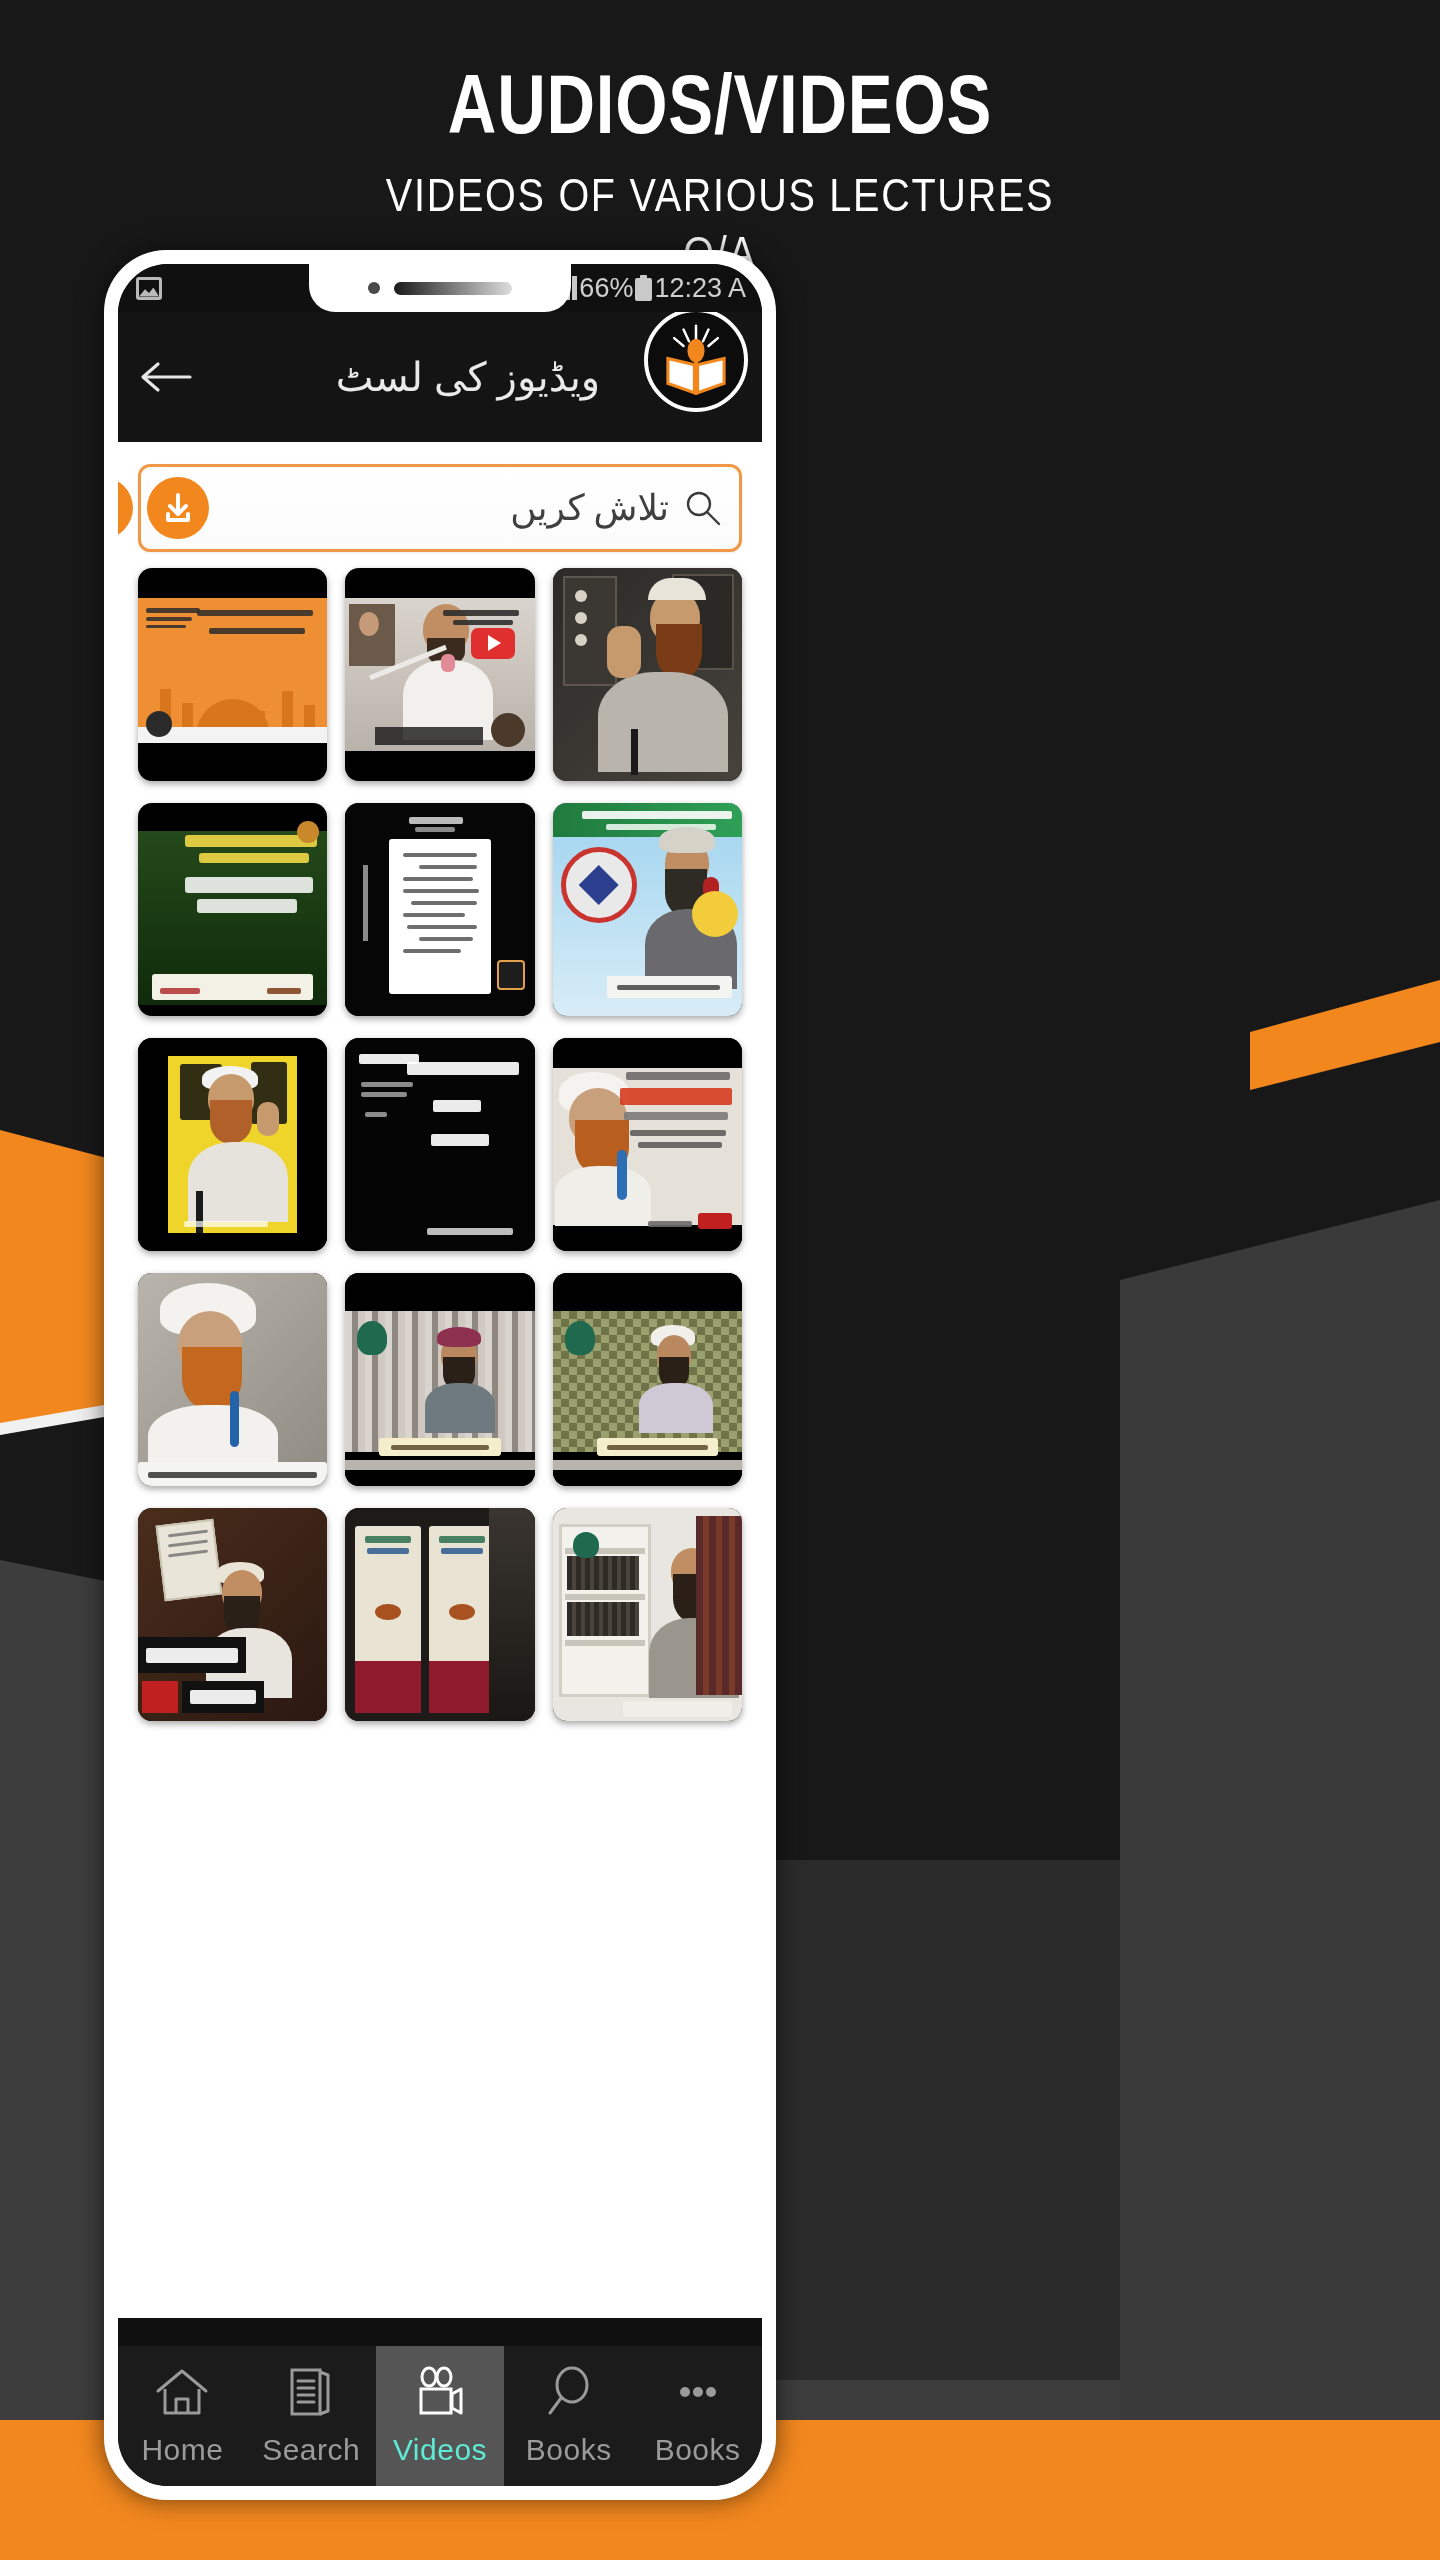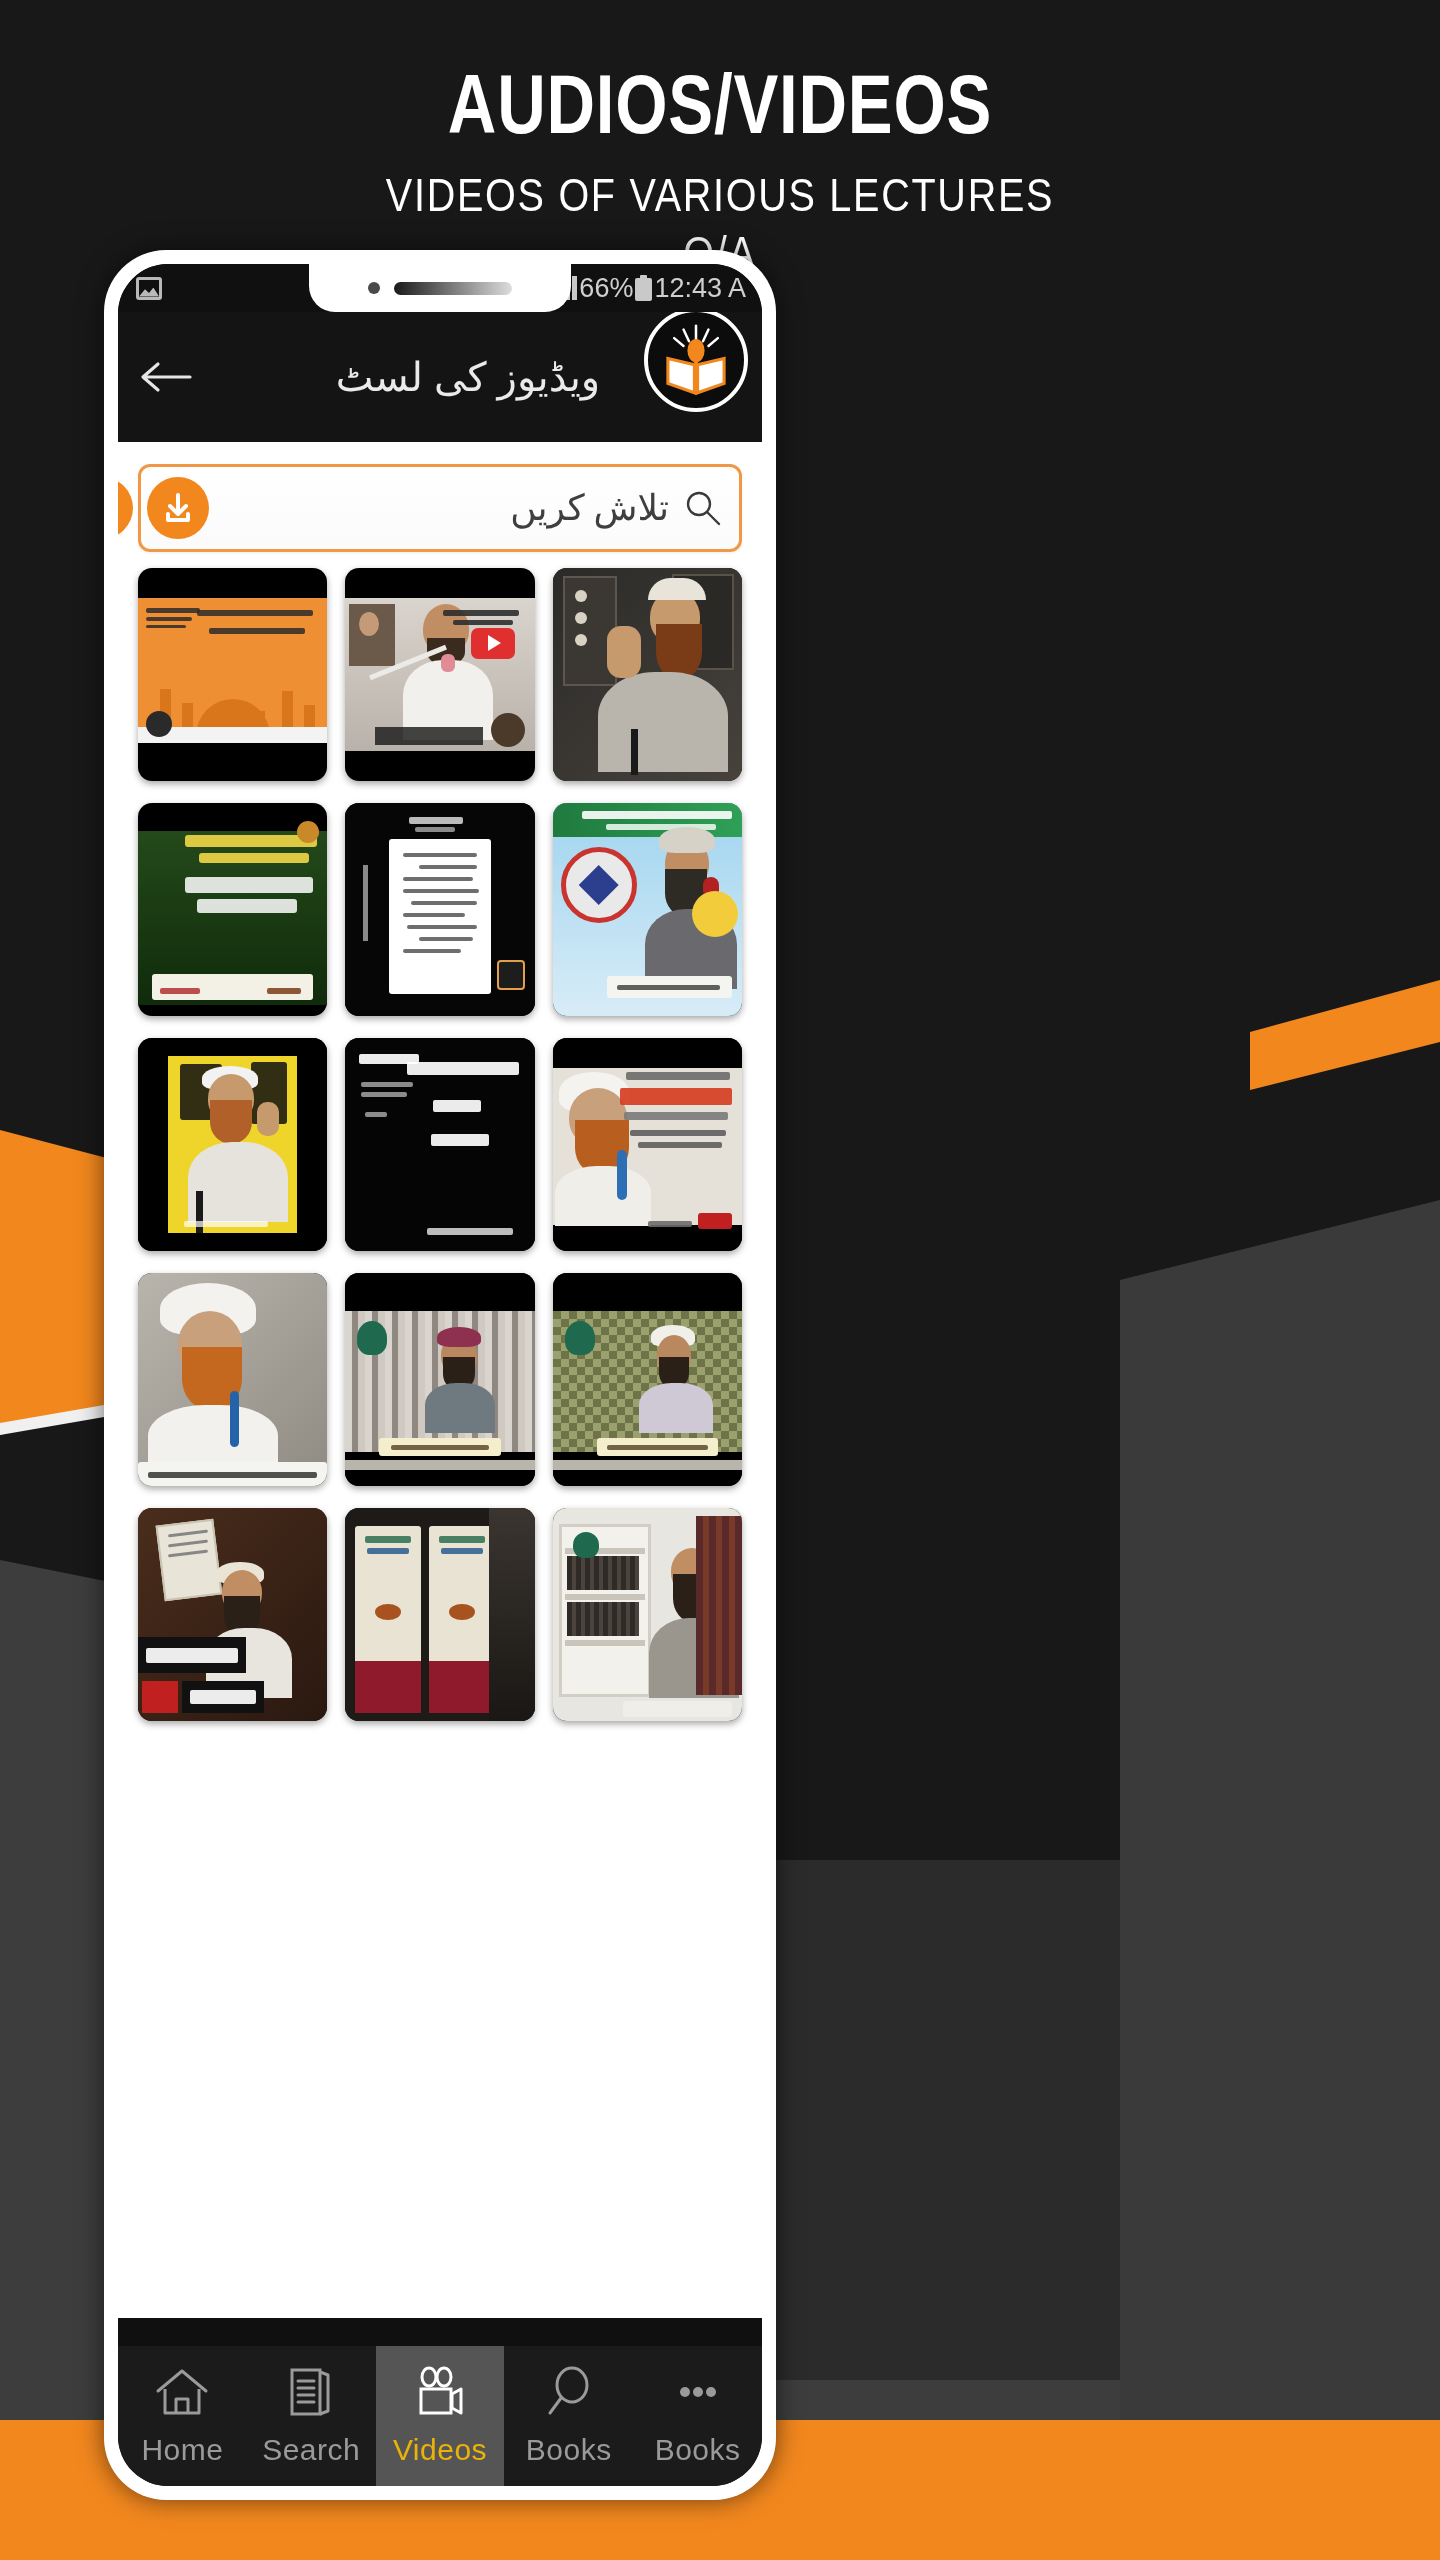--- a/index.html
+++ b/index.html
@@ -226,21 +226,21 @@
 
   
   .bottom-nav {
     position:absolute; bottom:0; left:0; right:0; height:140px;
     background:#1b1b1b; display:flex; z-index:20;
   }
   .nav-item {
     flex:1; display:flex; flex-direction:column; align-items:center;
     justify-content:center; gap:14px; cursor:pointer; color:#9a9a9a;
   }
-  .nav-item.active { background:#555555; color:#eab308; }
+  .nav-item.active { background:#555555; color:#5eead4; }
   .nav-item svg { width:58px; height:54px; }
   .nav-label { font-size:30px; letter-spacing:.5px; }
 </style>
 </head>
 <body>
 
 <div class="bg">
   <div class="bg-dark"></div>
   <div class="bg-gray-bottom"></div>
   <div class="bg-bottom-wedge"></div>
@@ -274,21 +274,21 @@
           <i></i>
             <i></i>
             <i></i>
             <i></i>
         </span>
         <span class="sb-text">66%</span>
         <span class="ico-batt">
           <span class="tip"></span>
             <span class="body"></span>
         </span>
-        <span class="sb-text">12:43 A</span>
+        <span class="sb-text">12:23 A</span>
       </div>
     </div>
 
     <div class="notch">
       <span class="notch-dot"></span>
       <span class="notch-speaker"></span>
     </div>
 
     <div class="app-header">
       <div class="back-arrow">

